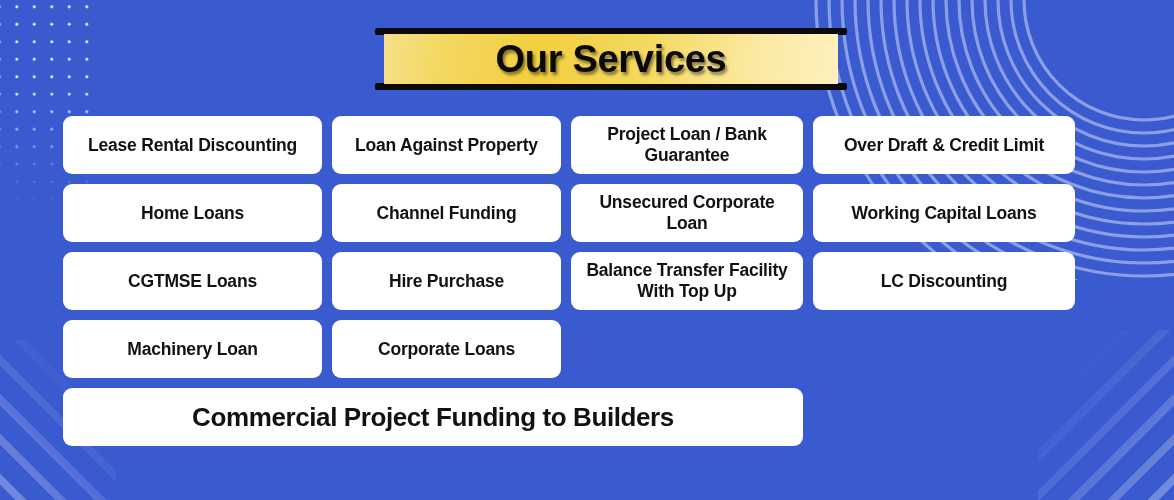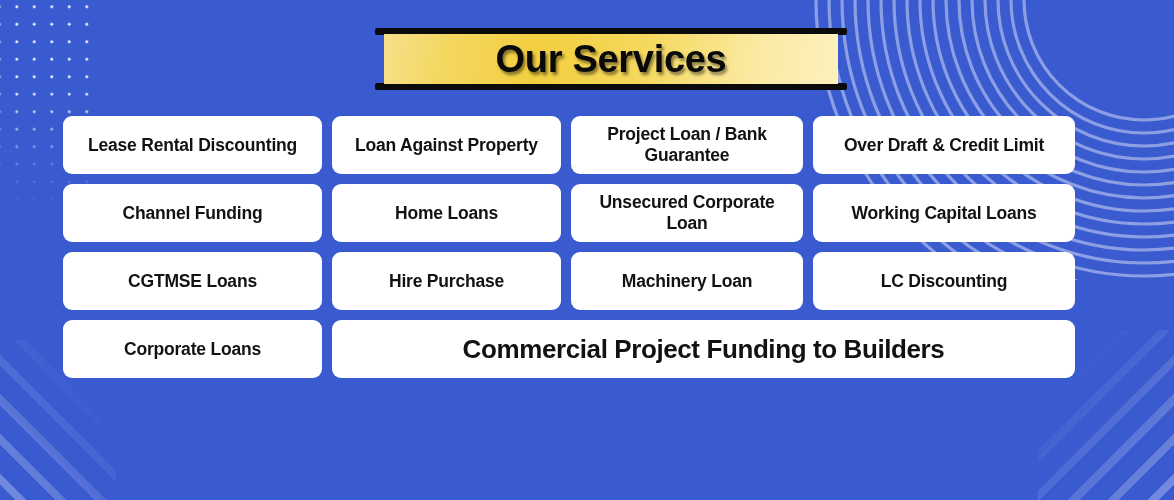--- a/index.html
+++ b/index.html
@@ -221,42 +221,45 @@
       <div class="service-card">
         <span class="card-label">Loan Against Property</span>
       </div>
       <div class="service-card">
         <span class="card-label">Project Loan / Bank Guarantee</span>
       </div>
       <div class="service-card">
         <span class="card-label">Over Draft &amp; Credit Limit</span>
       </div>
       <div class="service-card">
+        <span class="card-label">Home Loans</span>
+      </div>
+      <div class="service-card">
         <span class="card-label">Channel Funding</span>
       </div>
       <div class="service-card">
-        <span class="card-label">Home Loans</span>
-      </div>
-      <div class="service-card">
         <span class="card-label">Unsecured Corporate Loan</span>
       </div>
       <div class="service-card">
         <span class="card-label">Working Capital Loans</span>
       </div>
       <div class="service-card">
         <span class="card-label">CGTMSE Loans</span>
       </div>
       <div class="service-card">
         <span class="card-label">Hire Purchase</span>
       </div>
       <div class="service-card">
+        <span class="card-label">Balance Transfer Facility With Top Up</span>
+      </div>
+      <div class="service-card">
+        <span class="card-label">LC Discounting</span>
+      </div>
+      <div class="service-card">
         <span class="card-label">Machinery Loan</span>
-      </div>
-      <div class="service-card">
-        <span class="card-label">LC Discounting</span>
       </div>
       <div class="service-card">
         <span class="card-label">Corporate Loans</span>
       </div>
       <div class="service-card wide">
         <span class="card-label">Commercial Project Funding to Builders</span>
       </div>
     </div>
 
 </div>

